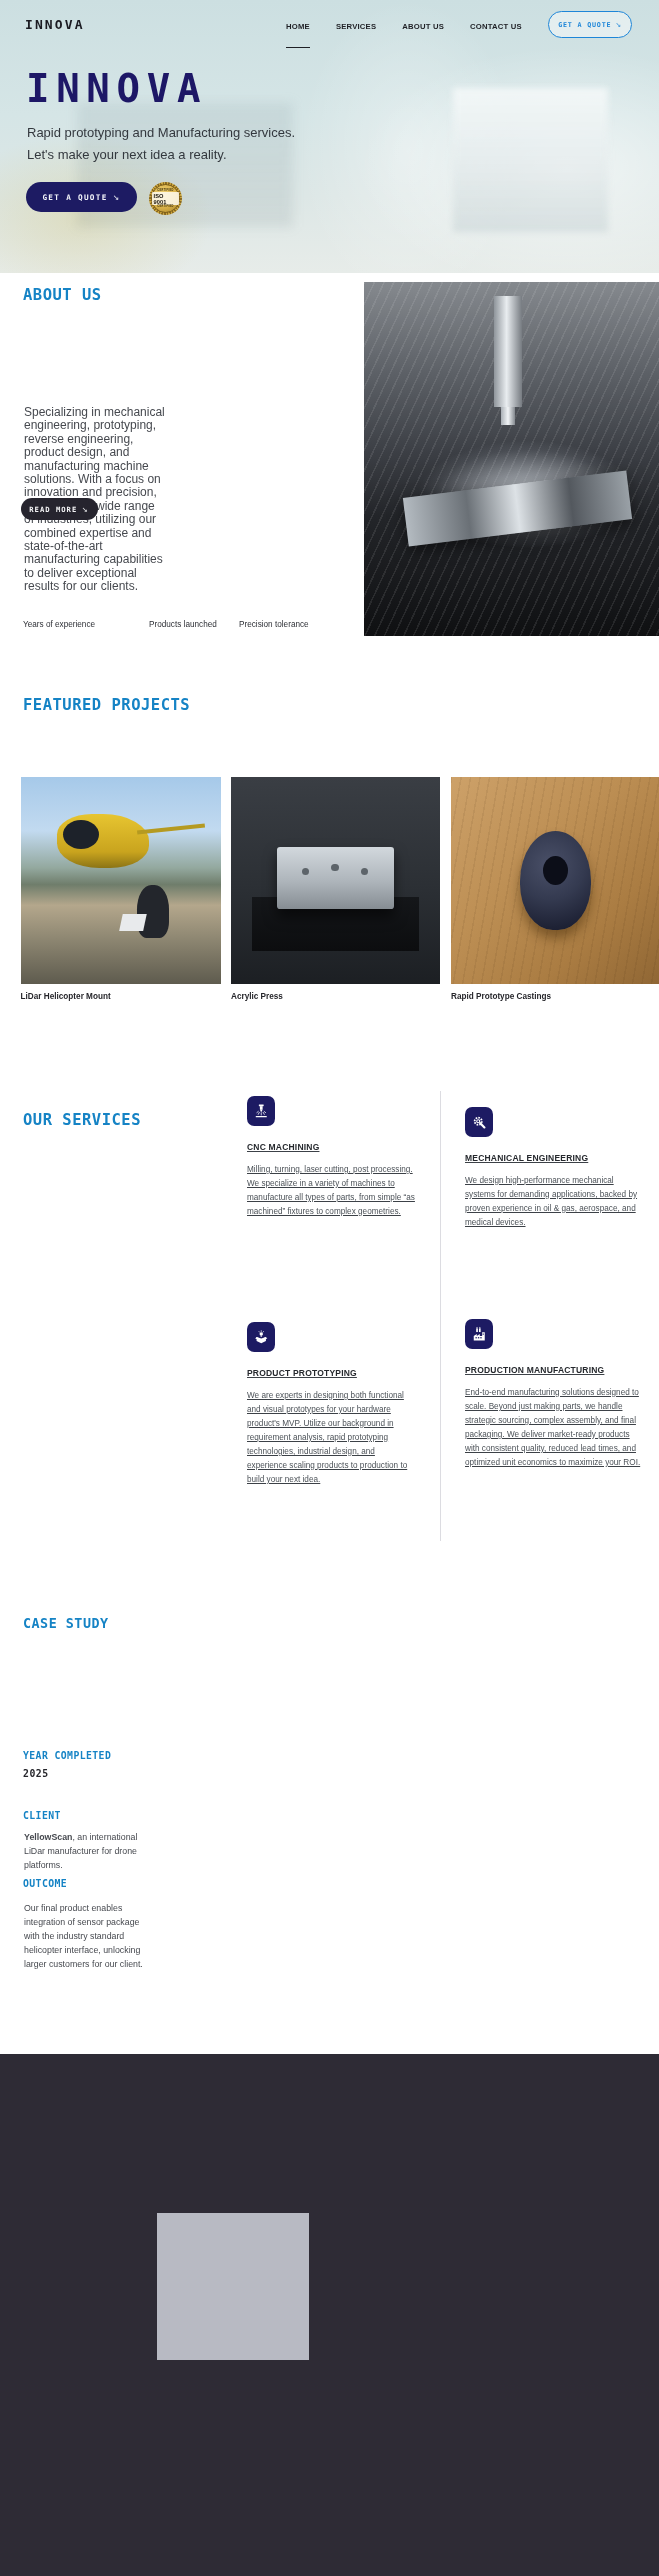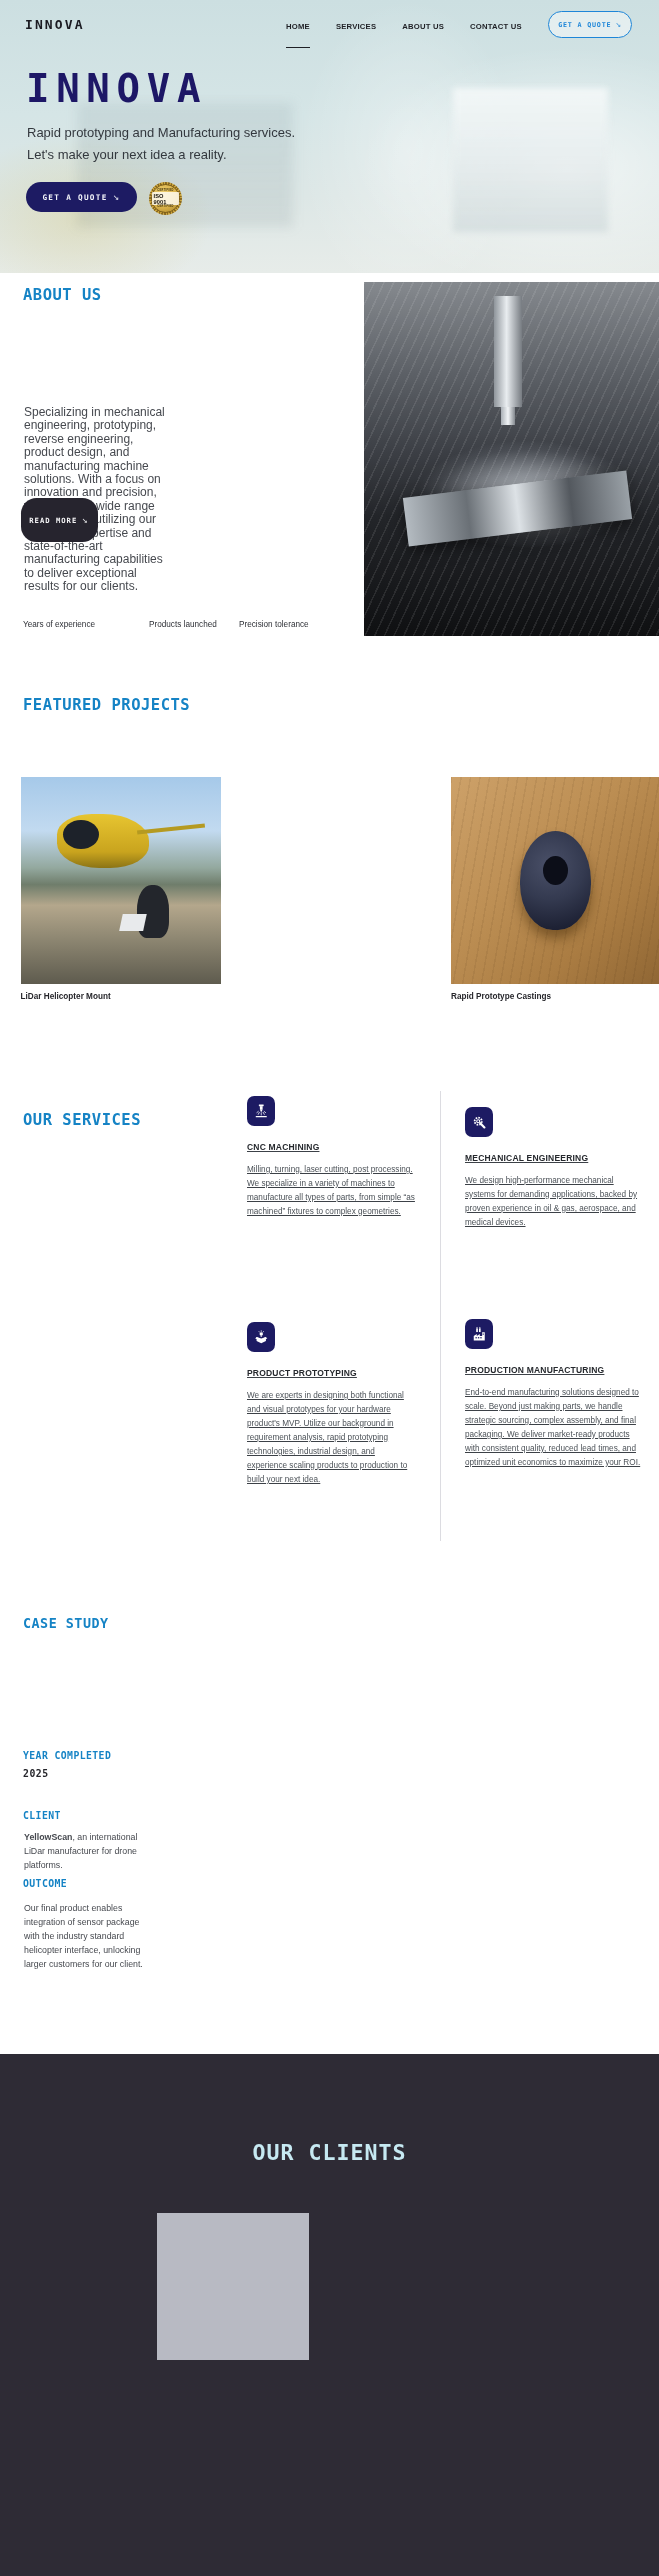--- a/index.html
+++ b/index.html
@@ -40,21 +40,21 @@
   .iso-inner { width:29px; height:29px; border-radius:50%;
       background:radial-gradient(circle at 40% 35%, #f0d274 0%, #d8b14a 55%, #a88225 100%);
       display:flex; flex-direction:column; align-items:center; justify-content:center; border:0.5px solid #7c5e18; }
   .iso-cert { font-size:2.6px; font-weight:700; color:#3a2d08; letter-spacing:0.3px; }
   .iso-core { font-size:5.7px; font-weight:800; color:#17120a; background:rgba(255,252,240,0.85);
       padding:0.5px 1.5px; border-radius:1px; letter-spacing:0.1px; font-family:"Liberation Sans", sans-serif; }
 
   
   .section-heading { position:absolute; left:23px; font-size:15.5px; letter-spacing:0.5px; color:#1583c5; }
   .about-body { position:absolute; left:24px; top:370px; width:143px; font-size:12px; line-height:13.4px; color:#46494f;margin-top:36px; }
-  .read-more-btn { position:absolute; left:20.6px; top:498px; width:77px; height:44px; background:#26242e; border-radius:15.5px;
+  .read-more-btn { position:absolute; left:20.6px; top:498px; width:77px; height:22px; background:#26242e; border-radius:15.5px;
       color:#f4f4f6; font-size:7.2px; letter-spacing:1px; display:flex; align-items:center; justify-content:center; gap:4.6px; cursor:pointer; }
   .stats { position:absolute; left:0; top:620px; width:364px; }
   .stat-label { position:absolute; top:0; font-size:8.2px; color:#2e3036; white-space:nowrap; }
   .about-photo { position:absolute; left:364px; top:282px; width:296px; height:354px;
       background:
         radial-gradient(ellipse 155px 77px at 55% 60%, rgba(225,231,238,0.85), rgba(170,178,188,0.12) 58%, transparent 70%),
         repeating-linear-gradient(115deg, rgba(255,255,255,0.09) 0 1.5px, transparent 1.5px 8.8px),
         linear-gradient(180deg,#85898e 0%,#5c6066 26%,#3c3f45 48%,#232529 66%,#0f1012 100%);
       overflow:hidden; }
   .spindle { position:absolute; left:44%; top:4%; width:28px; height:111px;
@@ -170,20 +170,30 @@
     <div class="card-img art-lidar">
       <div class="heli-body"></div>
       <div class="heli-window"></div>
       <div class="heli-tail"></div>
       <div class="person-fig"></div>
       <div class="laptop-fig"></div>
     </div>
     <div class="card-label">LiDar Helicopter Mount</div>
   </div>
 
+  <div class="card" style="left:231px; width:209px;">
+    <div class="card-img art-press">
+      <div class="press-plate"></div>
+      <div class="press-block"></div>
+      <div class="press-hole" style="left:34%; top:44%;"></div>
+      <div class="press-hole" style="left:48%; top:42%;"></div>
+      <div class="press-hole" style="left:62%; top:44%;"></div>
+    </div>
+    <div class="card-label">Acrylic Press</div>
+  </div>
 
   <div class="card" style="left:451px; width:209px;">
     <div class="card-img art-cast">
       <div class="cast-part"></div>
       <div class="cast-bore"></div>
     </div>
     <div class="card-label">Rapid Prototype Castings</div>
   </div>
 
   <div class="section-heading mono" style="top:1111px;">OUR SERVICES</div>
@@ -262,18 +272,17 @@
 
   <div class="section-heading mono" style="top:1616px; font-size:13.4px;">CASE STUDY</div>
   <div class="sub-heading mono" style="top:1750px;">YEAR COMPLETED</div>
   <div class="case-value mono" style="top:1768px;">2025</div>
   <div class="sub-heading mono" style="top:1810px;">CLIENT</div>
   <p class="case-text" style="top:1830px; width:130px;"><b>YellowScan</b><span>, an international LiDar manufacturer for drone platforms.</span></p>
   <div class="sub-heading mono" style="top:1878px;">OUTCOME</div>
   <p class="case-text" style="top:1901px; width:129px;">Our final product enables integration of sensor package with the industry standard helicopter interface, unlocking larger customers for our client.</p>
 
   <div class="clients-band">
-    <div class="clients-heading mono">OUR CLIENTS</div>
     <div class="client-logo-box"></div>
   </div>
 
 </div>
 
 
 </body></html>

